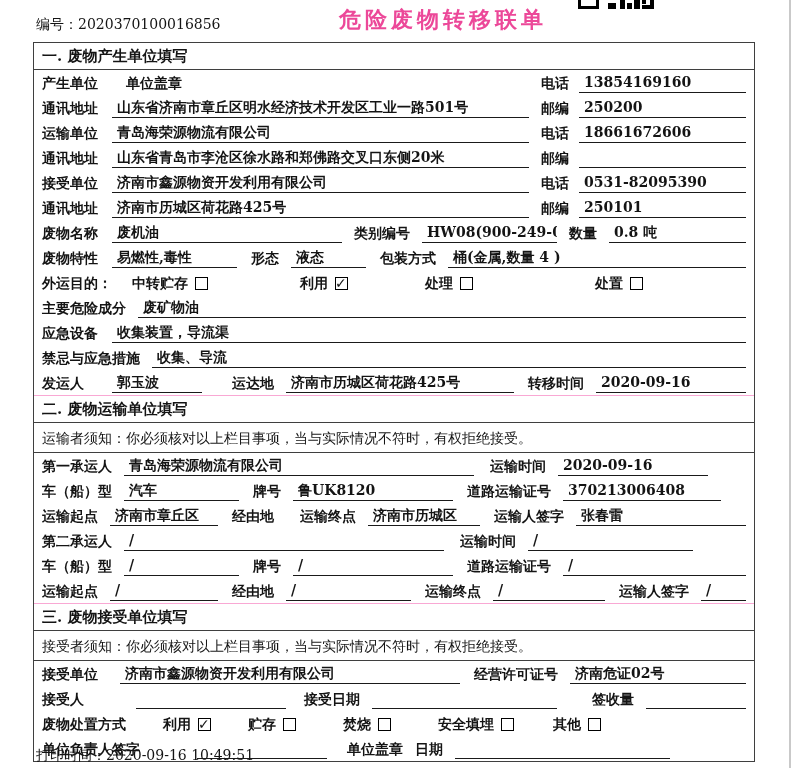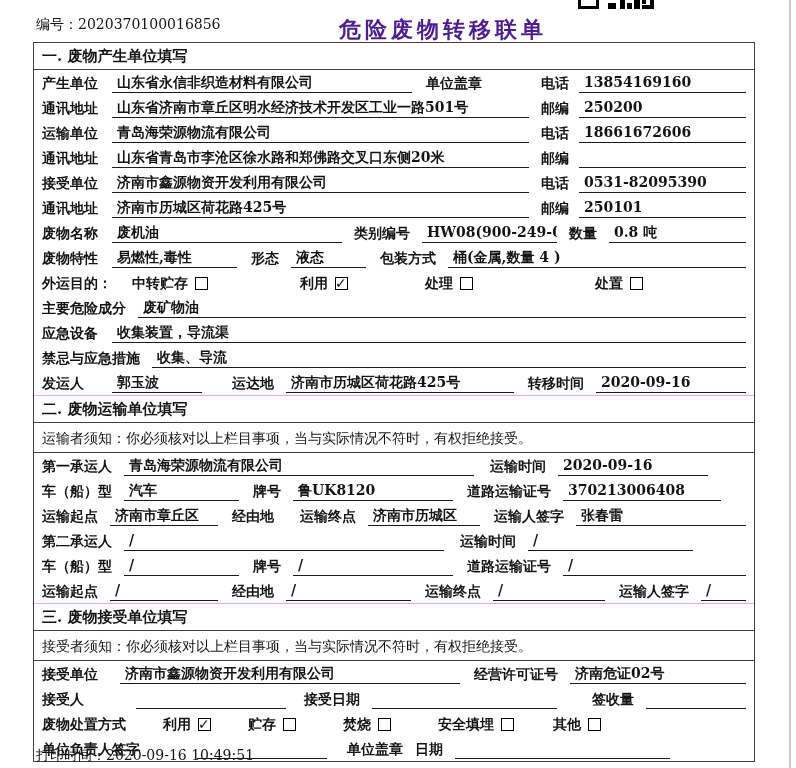--- a/index.html
+++ b/index.html
@@ -5,22 +5,22 @@
   html,body { margin:0; padding:0; }
   body {
     width:796px; height:768px; background:#ffffff; position:relative;
     font-family:"DejaVu Serif","Liberation Serif",serif;
     font-size:14px; color:#141414; overflow:hidden;
   }
   .page-edge { position:absolute; right:5px; top:0; bottom:0; width:2px; background:#c9c9c9; }
 
   .serial { position:absolute; left:36px; top:16px; white-space:nowrap; }
   .doc-title {
-    position:absolute; left:90px; right:0; top:15px; text-align:center;
-    font-size:22px; font-weight:bold; letter-spacing:4px; color:#4c1d95;
+    position:absolute; left:90px; right:0; top:5px; text-align:center;
+    font-size:22px; font-weight:bold; letter-spacing:4px; color:#ec4899;
   }
   .qr-frag { position:absolute; left:578px; top:0; width:76px; height:9px; }
 
   .form {
     position:absolute; left:33px; top:42px; width:722px;
     border:1px solid #3f3f3f; box-sizing:border-box; background:#fff;
   }
   .sec-header {
     font-weight:bold; font-size:15px; padding:4px 8px 3px 8px;
     border-bottom:1px solid #3f3f3f; line-height:19px;
@@ -73,21 +73,20 @@
   <rect x="64" y="5" width="12" height="4" fill="#000"></rect>
   <rect x="72" y="0" width="4" height="9" fill="#000"></rect>
 </svg>
 
 <div class="form">
 
   <div class="sec-header">一. 废物产生单位填写</div>
 
   <div class="row">
     <span class="lbl lbl4">产生单位</span>
-    <span class="ul" style="width:300px">山东省永信非织造材料有限公司</span>
     <span class="lbl" style="margin-left:14px">单位盖章</span>
     <span class="rgroup">
       <span class="lbl">电话</span>
       <span class="ul">13854169160</span>
     </span>
   </div>
 
   <div class="row">
     <span class="lbl lbl4">通讯地址</span>
     <span class="ul grow">山东省济南市章丘区明水经济技术开发区工业一路501号</span>

